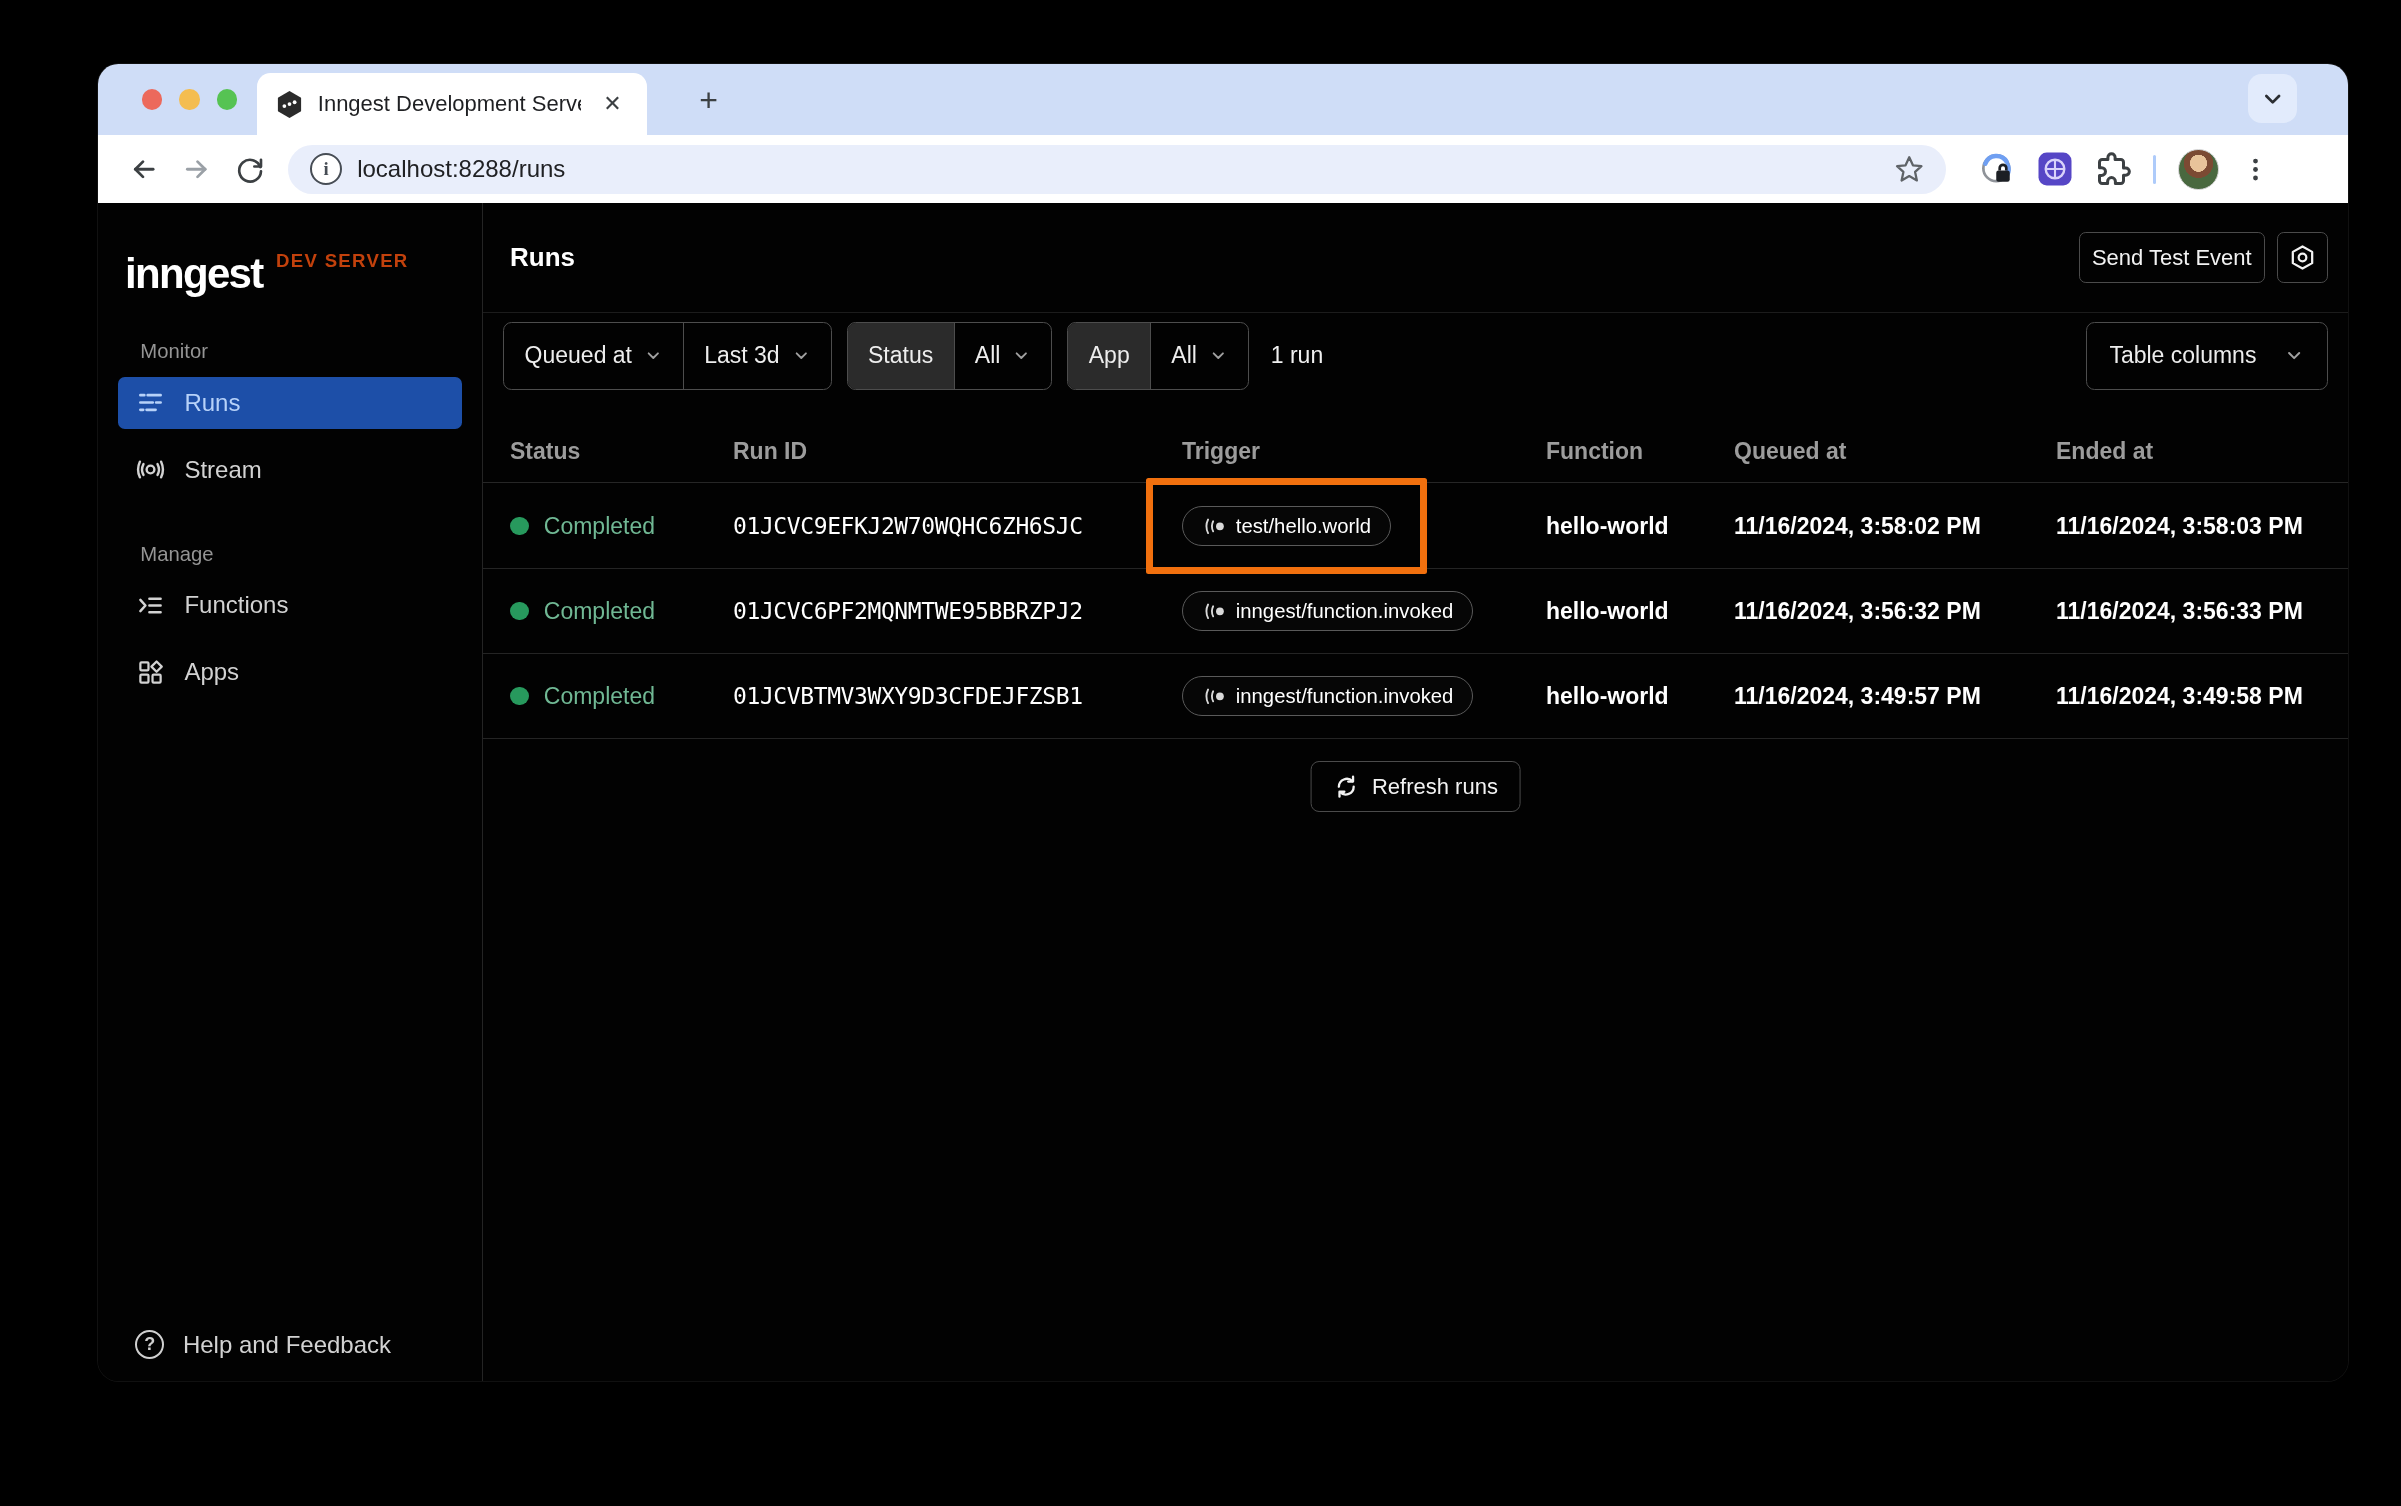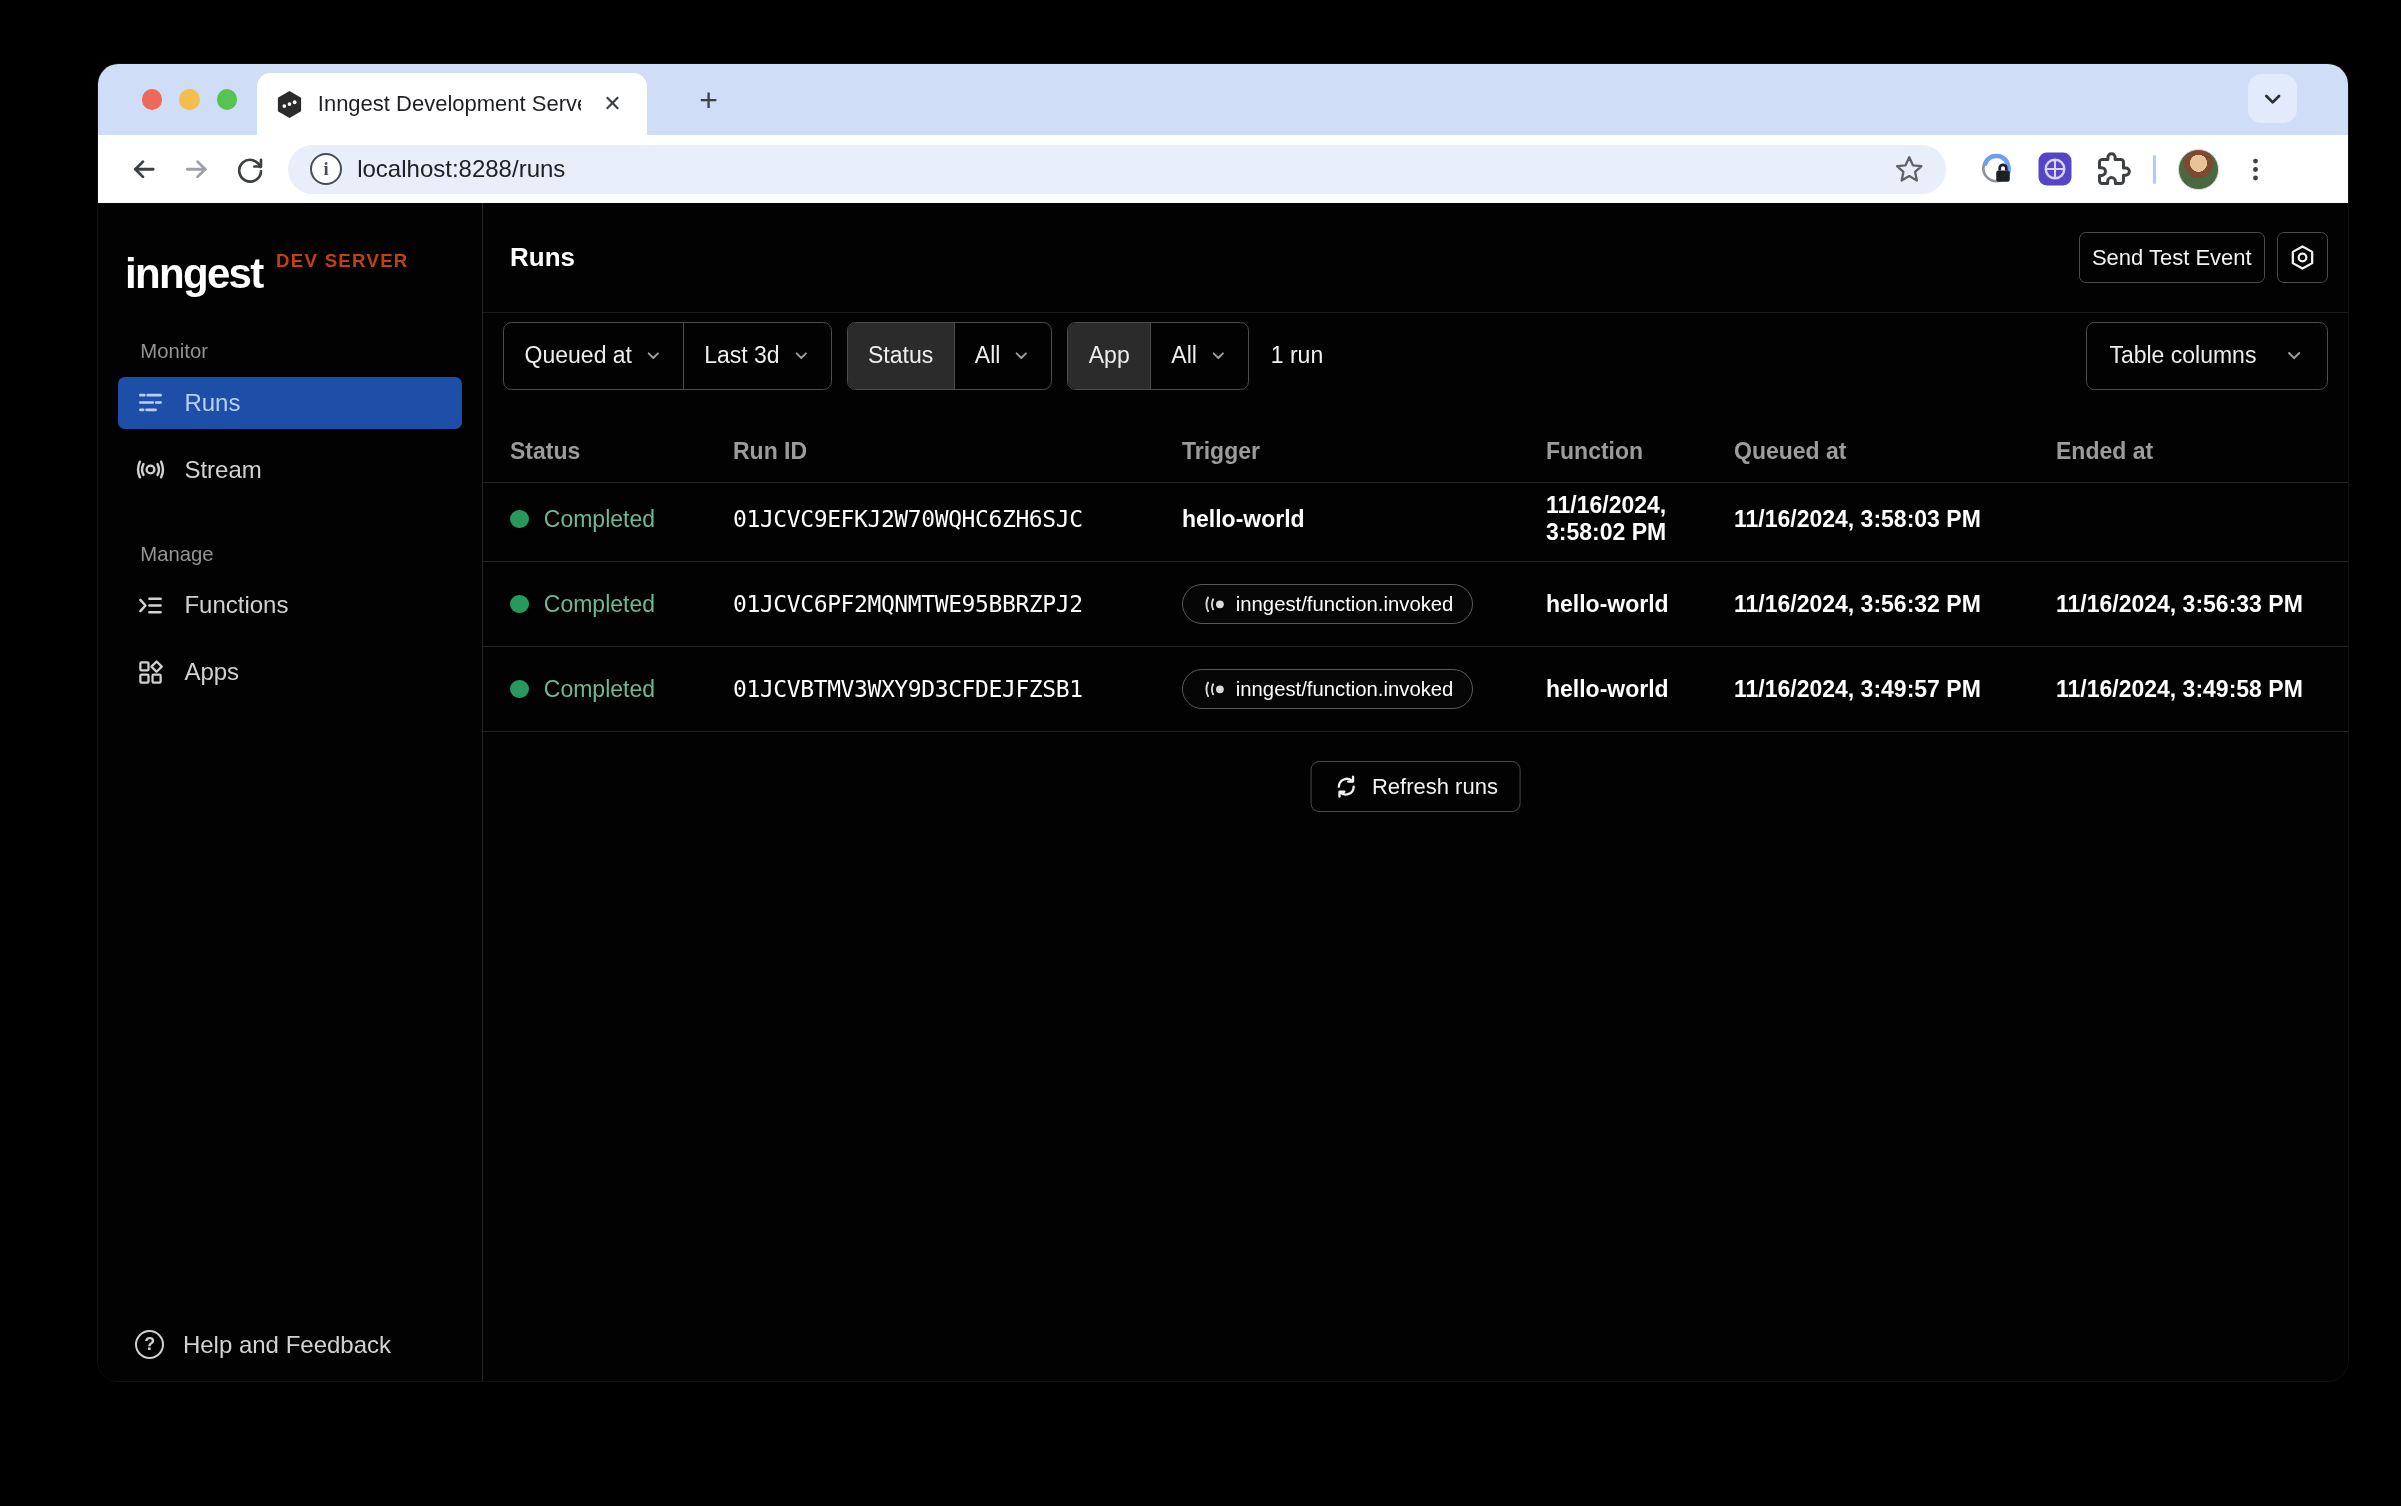--- a/index.html
+++ b/index.html
@@ -80,21 +80,21 @@
   .seg-divided { border-left:0.8px solid #4d4d4d; }
   .seg-label { background:#2b2b2b; border-right:0.8px solid #4d4d4d; }
   .run-count { font-size:23px; color:#f0f0f0; margin-left:6.8px; }
   .table-columns { margin-left:auto; height:68px; border:0.8px solid #4d4d4d; border-radius:8.5px; background:transparent;
                    color:#ededed; font-size:23px; padding:0 22px; display:flex; align-items:center; gap:28px; font-family:inherit; }
 
   
   .tgrid { display:grid; grid-template-columns:223px 449px 364px 188px 322px 1fr; align-items:center; padding-left:27px; }
   .thead { position:absolute; top:217px; left:0; right:0; height:63px; border-bottom:0.8px solid #262626; }
   .thead span { font-size:23px; font-weight:600; color:#9c9c9c; }
-  .tbody { position:absolute; top:274px; left:0; right:0; }
+  .tbody { position:absolute; top:281px; left:0; right:0; }
   .trow { height:85px; border-bottom:0.8px solid #242424; }
   .status-cell { display:flex; align-items:center; gap:15.2px; }
   .dot { width:18.6px; height:18.6px; border-radius:50%; background:#27995d; }
   .status-text { font-size:23px; color:#70b894; }
   .runid-cell { font-family:"DejaVu Sans Mono","Liberation Mono",monospace; font-size:23px; color:#fff; letter-spacing:-0.4px; }
   .func-cell, .time-cell { font-size:23px; font-weight:600; color:#fff; }
   .pillwrap { position:relative; display:inline-flex; }
   .pill { display:inline-flex; align-items:center; gap:10.2px; border:1.3px solid #5a5a5a; border-radius:22px;
           padding:7.6px 18.6px; font-size:20.3px; color:#fff; background:#060606; white-space:nowrap; }
   .pillwrap.annotated::after { content:""; position:absolute; inset:-28px -36px; border:7.6px solid #f1700e; border-radius:2.5px; pointer-events:none; }
@@ -325,20 +325,32 @@
           <span>Ended at</span>
         </div>
 
         <div class="tbody">
   <div class="trow tgrid">
     <div class="status-cell">
       <span class="dot"></span>
       <span class="status-text">Completed</span>
     </div>
     <div class="runid-cell">01JCVC9EFKJ2W70WQHC6ZH6SJC</div>
+    <div class="trigger-cell">
+      <span class="pillwrap annotated">
+        <span class="pill">
+          <svg width="24" height="18.6" viewBox="0 0 28 22" fill="none">
+            <path d="M7 3 Q3 11 7 19" stroke="#d9d9d9" stroke-width="2.2" stroke-linecap="round"></path>
+            <path d="M13 5 Q10 11 13 17" stroke="#d9d9d9" stroke-width="2.2" stroke-linecap="round"></path>
+            <circle cx="21" cy="11" r="4.6" fill="#d9d9d9"></circle>
+          </svg>
+          <span>test/hello.world</span>
+        </span>
+      </span>
+    </div>
     <div class="func-cell">hello-world</div>
     <div class="time-cell">11/16/2024, 3:58:02 PM</div>
     <div class="time-cell">11/16/2024, 3:58:03 PM</div>
   </div>
 
   <div class="trow tgrid">
     <div class="status-cell">
       <span class="dot"></span>
       <span class="status-text">Completed</span>
     </div>

